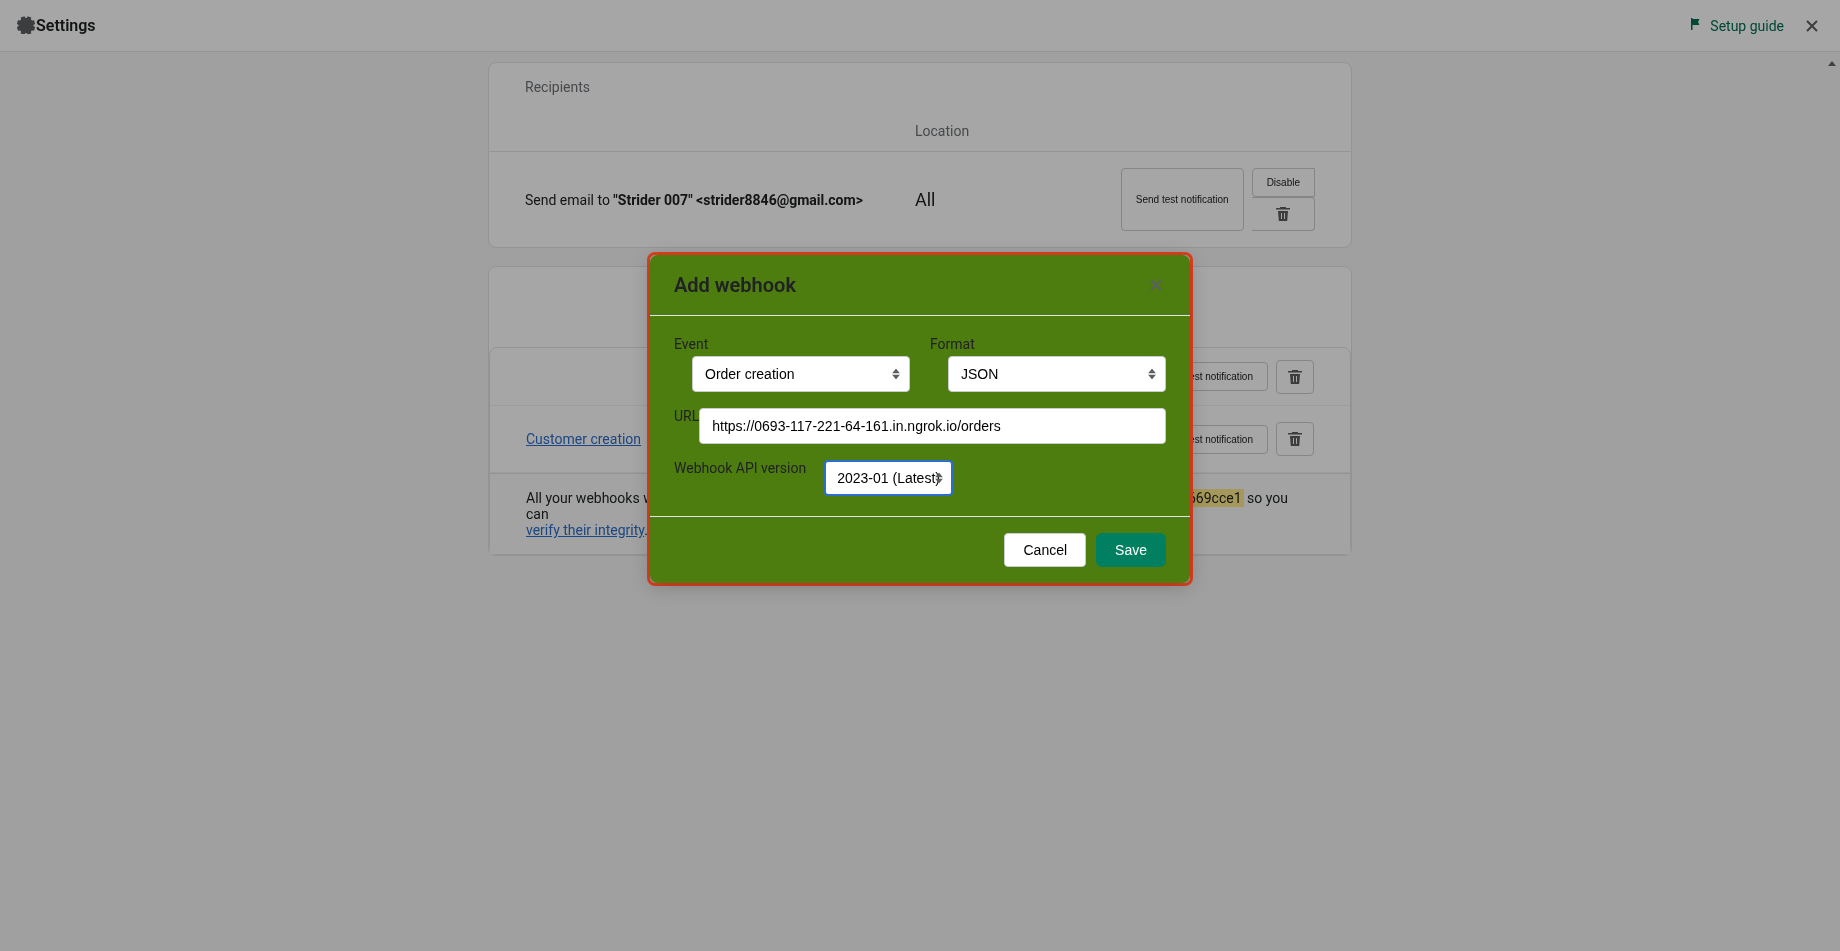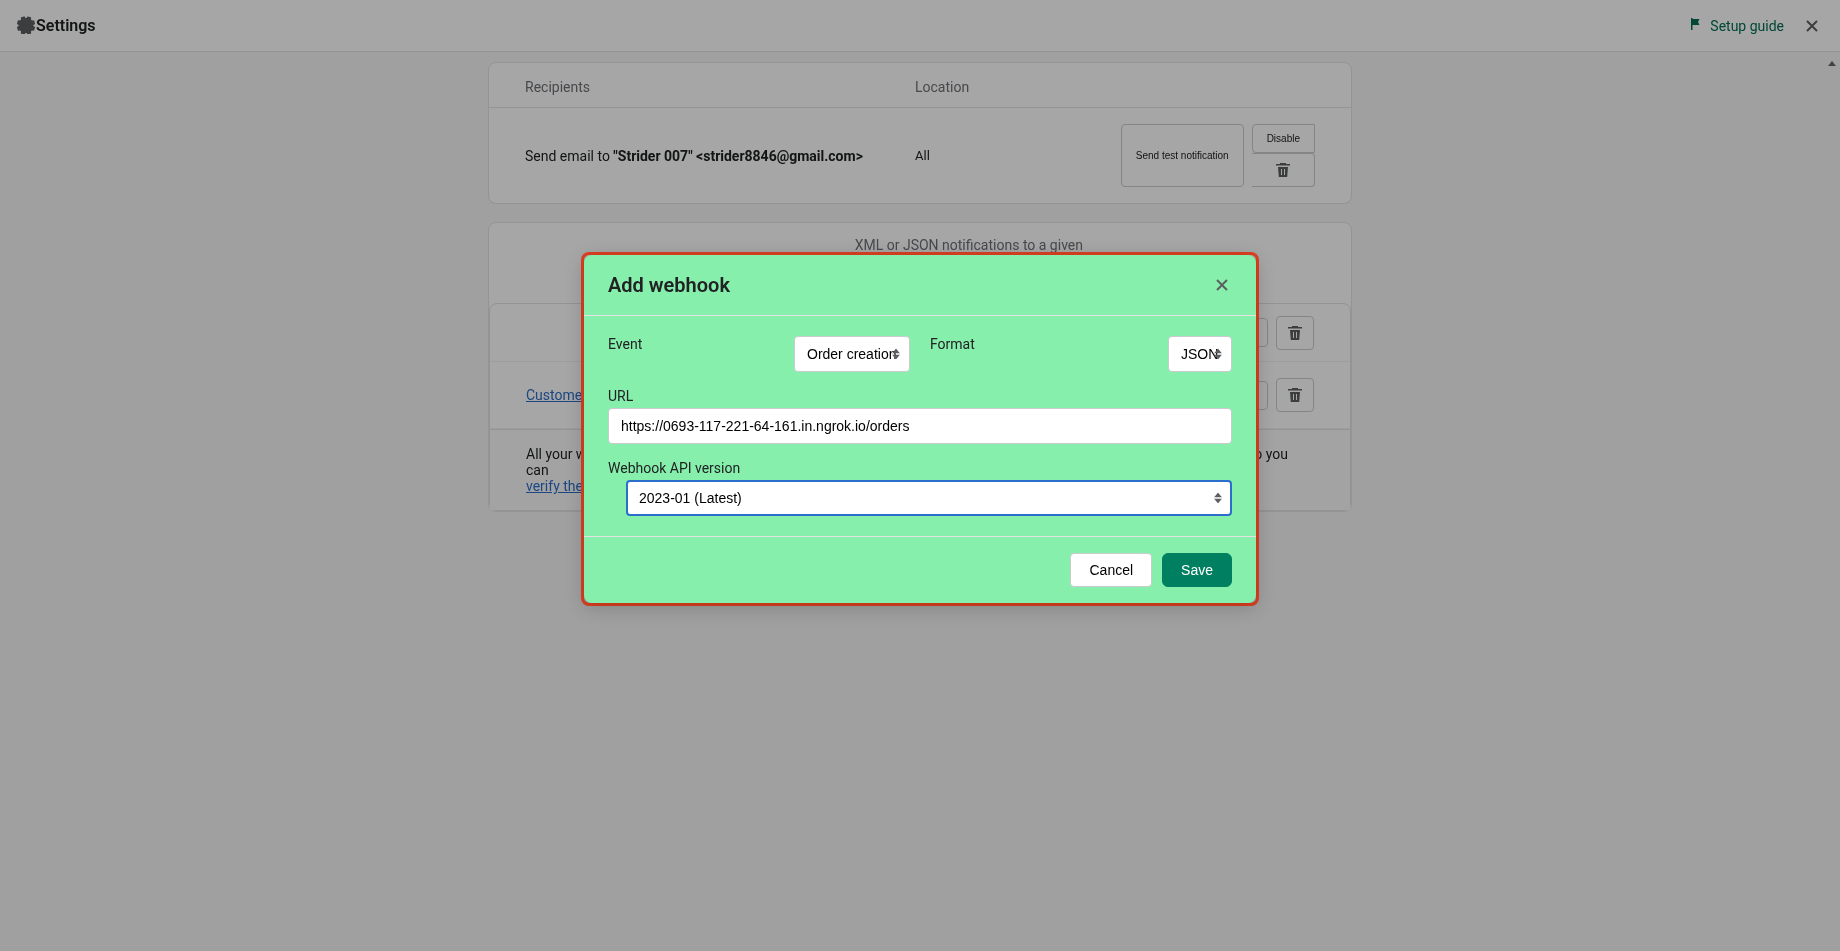--- a/index.html
+++ b/index.html
@@ -72,33 +72,33 @@
       margin-bottom: 18px;
     }
     .card-header-row {
       display: flex;
       padding: 16px 36px 12px 36px;
       border-bottom: 1px solid #e1e3e5;
       color: #6d7175;
       font-size: 14px;
     }
     .col-recipients { width: 390px; }
-    .col-location { flex: 1; }
+    .col-location { flex: 1; margin-top: 44px; }
     .card-row {
       display: flex;
       align-items: center;
       padding: 16px 36px;
     }
     .recipients-text {
       width: 390px;
       font-size: 14px;
     }
     .location-text {
       flex: 1;
-      font-size: 13px;
+      font-size: 18px;
     }
     .actions {
       display: flex;
       gap: 8px;
     }
     .btn {
       padding: 8px 14px;
       border: 1px solid #c9cccf;
       background: #fff;
       border-radius: 4px;
@@ -185,22 +185,22 @@
       display: flex;
       align-items: flex-start;
       justify-content: center;
       padding-top: 252px;
     }
     .modal-border {
       border: 3px solid #dd4020;
       border-radius: 8px;
     }
     .modal {
-      width: 672px;
-      background: #86efac;
+      width: 540px;
+      background: #4d7c0f;
       border-radius: 8px;
       box-shadow: 0 4px 20px rgba(0,0,0,0.2);
     }
     .modal-header {
       display: flex;
       justify-content: space-between;
       align-items: center;
       padding: 18px 24px;
       border-bottom: 1px solid #e1e3e5;
     }
@@ -217,26 +217,26 @@
       padding: 20px 24px;
     }
     .form-row {
       display: flex;
       gap: 20px;
       margin-bottom: 16px;
     }
     .form-group {
       flex: 1;
       display: flex;
+      flex-direction: column;
       justify-content: space-between;
     }
     .form-group-full {
       width: 100%;
       display: flex;
-      flex-direction: column;
       margin-bottom: 16px;
     }
     .form-label {
       font-size: 14px;
       margin-bottom: 4px;
       color: #202223;
     }
     .select-wrapper {
       position: relative;
       padding-left: 18px;

